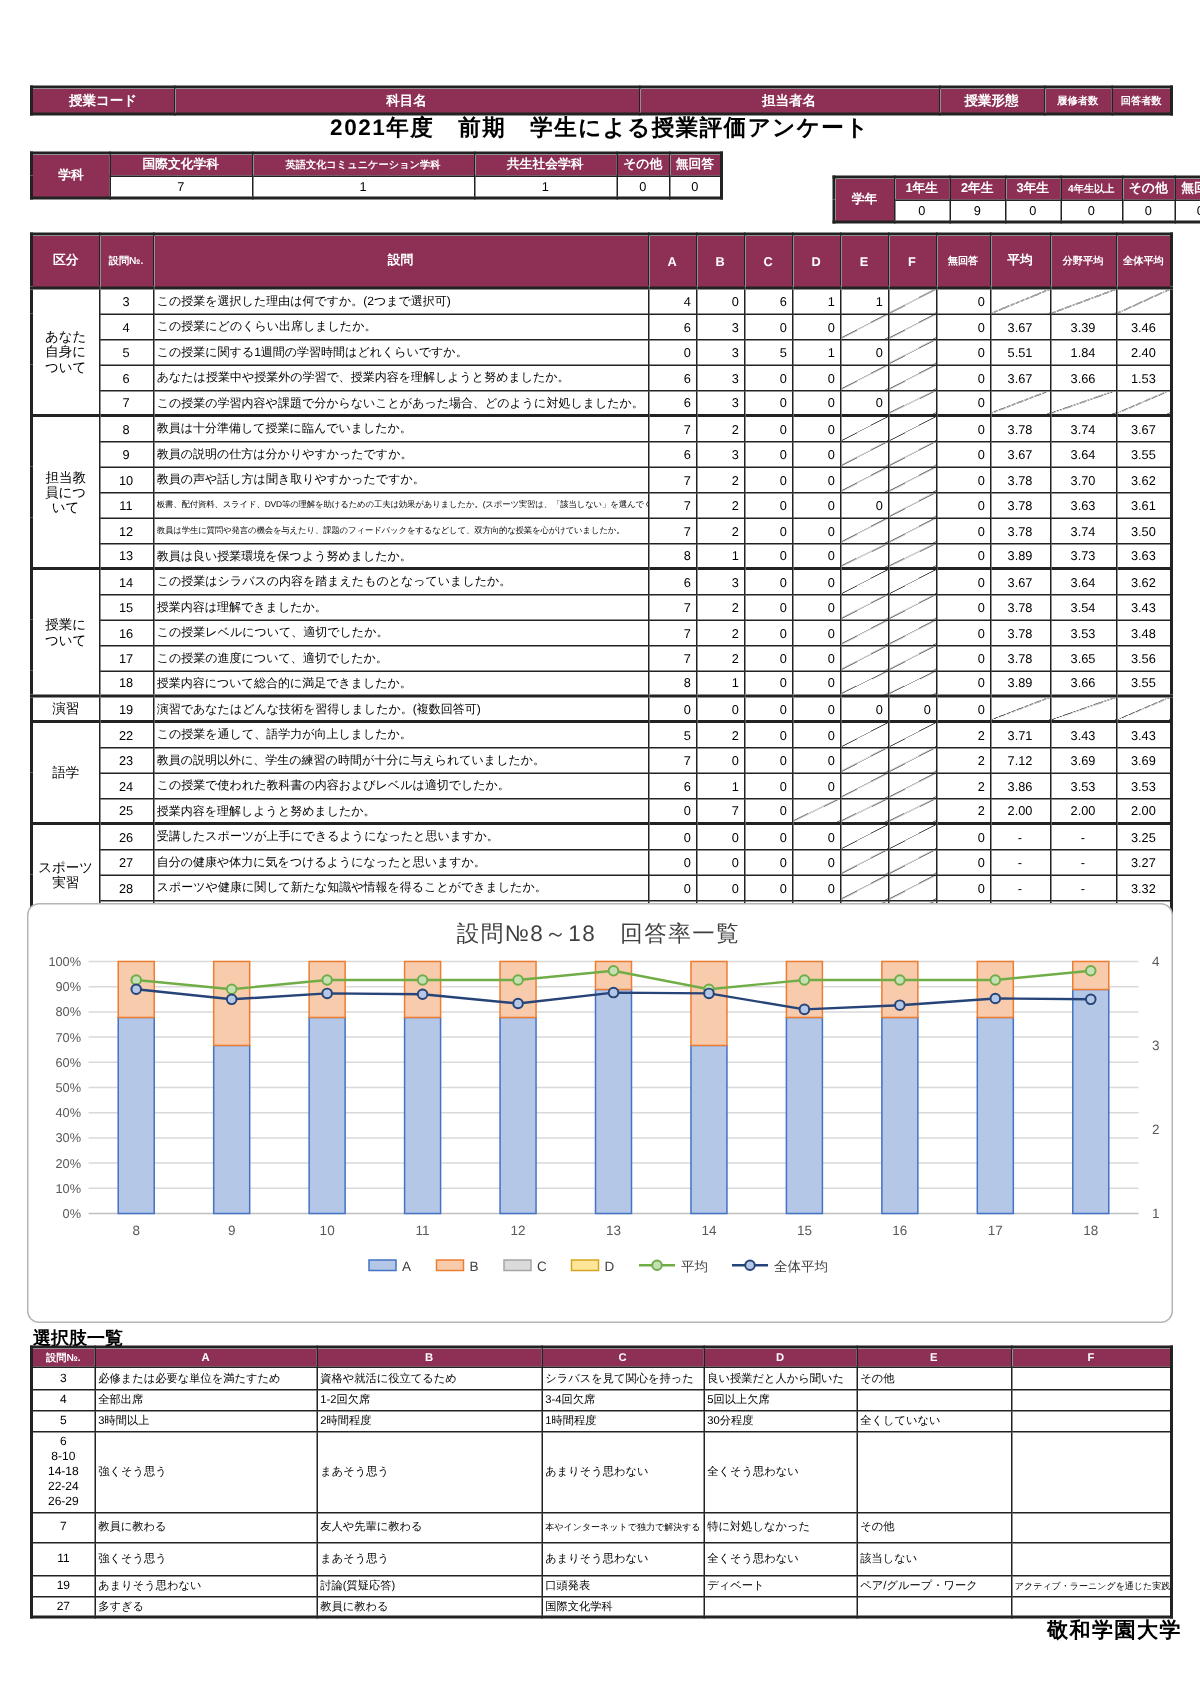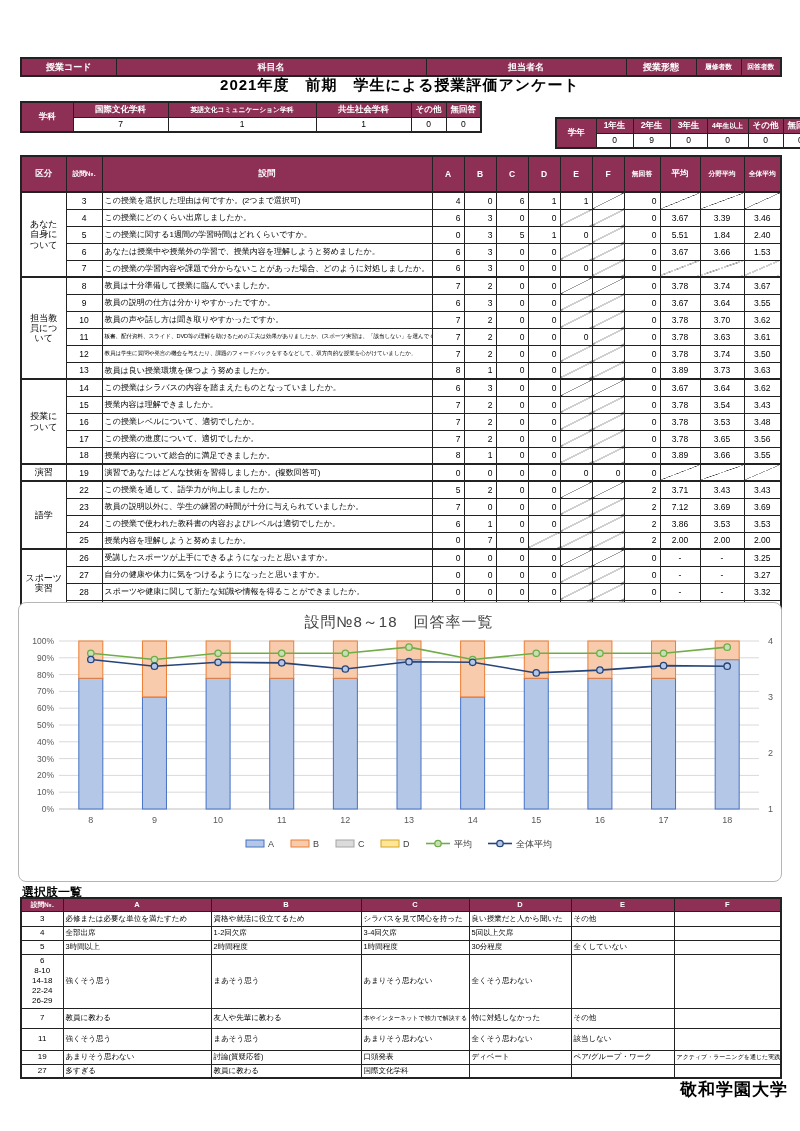--- a/index.html
+++ b/index.html
@@ -43,21 +43,21 @@
     position:absolute; left:18px; top:602px; width:764px; height:280px;
     border:1.5px solid #b5b5b5; border-radius:8px; background:#fff;
   }
   #choices-label { position:absolute; left:22px; top:884px; font-size:12px; font-weight:bold; }
   #choices-table { position:absolute; left:20px; top:897px; }
   #choices-table td { font-size:7.5px; }
   #choices-table td.c-small { font-size:6px; }
   #choices-table td.no-cell { text-align:center; white-space:normal; line-height:1.25; font-size:8px; }
   #page-footer {
     position:absolute; right:12px; top:1078px;
-    font-size:17px; font-weight:bold; letter-spacing:1px;
+    font-size:14px; font-weight:bold; letter-spacing:1px;
   }
   svg text { font-family:"Liberation Sans","DejaVu Sans",sans-serif; }
 </style>
 </head>
 <body>
 
 <div id="page-title">2021年度　前期　学生による授業評価アンケート</div>
 <div id="course-table-mount">
     <table id="course-table" class="outer" style="width: 760px;">
       <colgroup>

